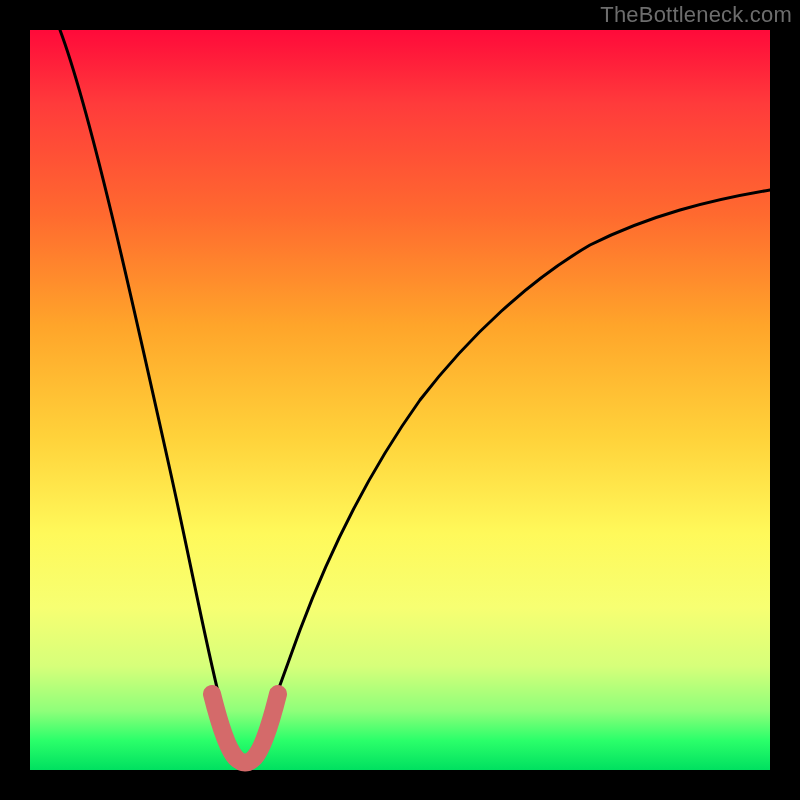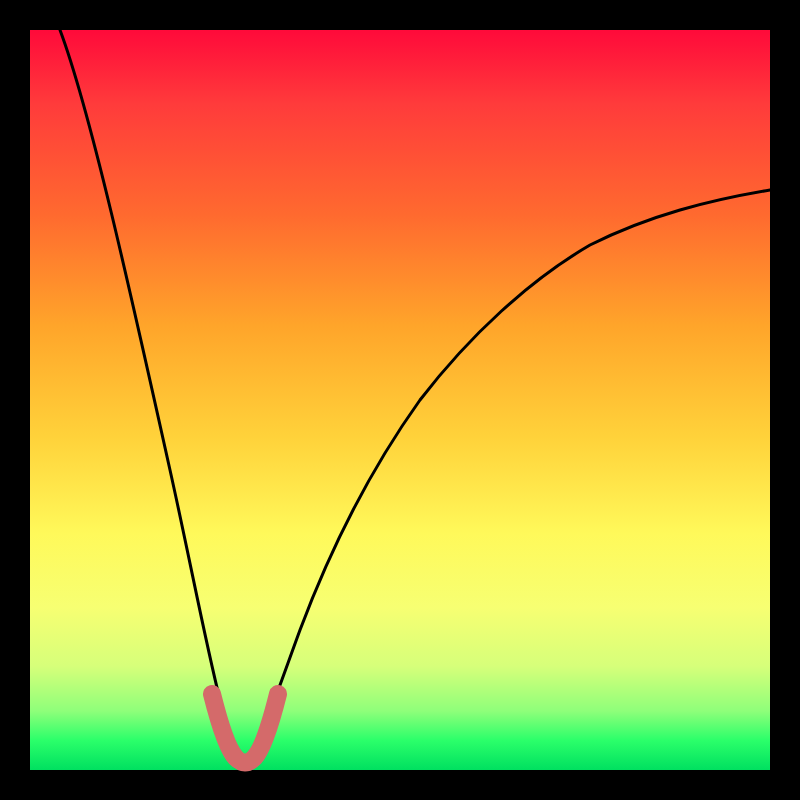--- a/index.html
+++ b/index.html
@@ -71,13 +71,14 @@
                C 300 520, 340 440, 390 370
                C 440 305, 500 250, 560 215
                C 620 185, 680 170, 740 160" fill="none" stroke="#000" stroke-width="3" stroke-linecap="round"></path>
       <path d="M 182 664
                C 190 696, 198 720, 206 728
                C 212 734, 218 734, 224 728
                C 232 720, 240 696, 248 664" fill="none" stroke="#d46a6a" stroke-width="18" stroke-linecap="round" stroke-linejoin="round"></path>
     </svg>
   </div>
 
+  <div class="watermark">TheBottleneck.com</div>
 </div>
 
 </body></html>

